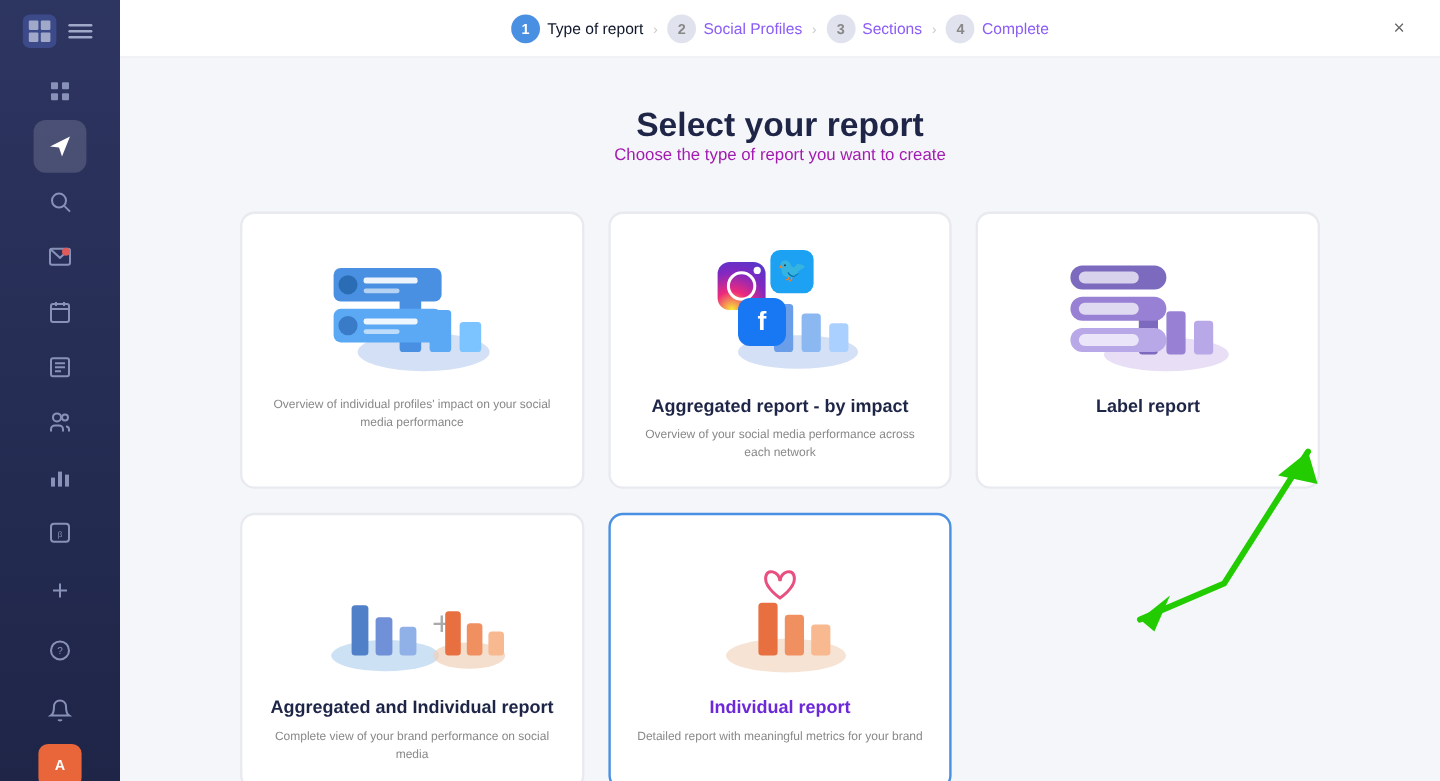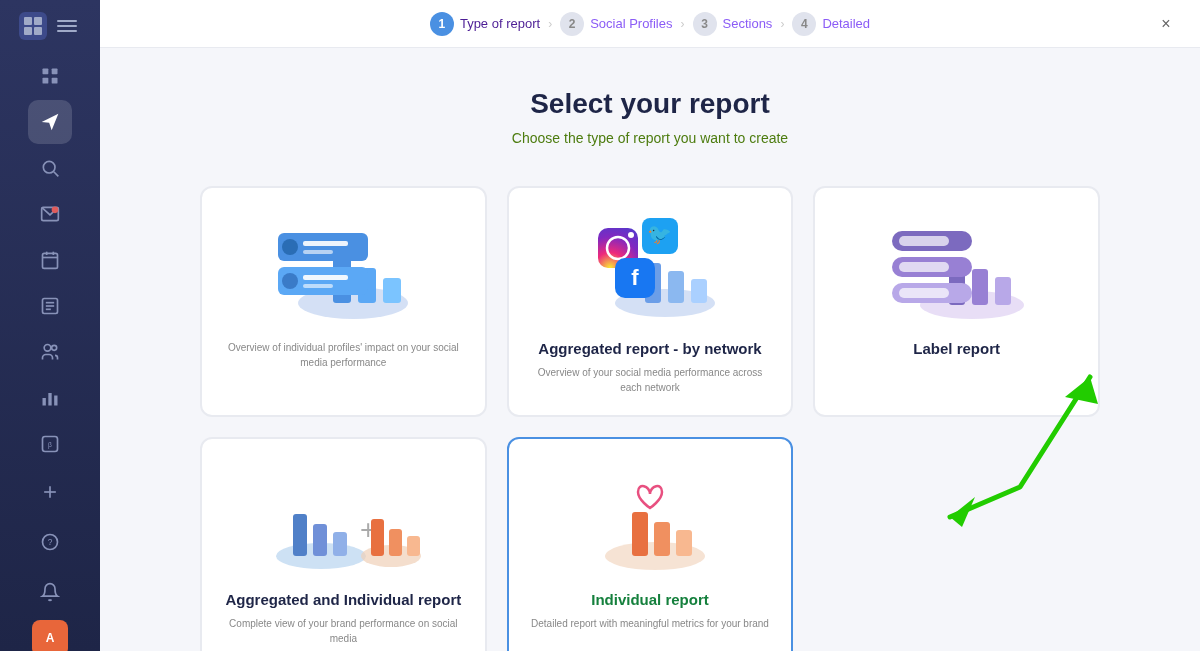--- a/index.html
+++ b/index.html
@@ -116,21 +116,21 @@
     .step-num {
       width: 24px; height: 24px;
       border-radius: 50%;
       display: flex; align-items: center; justify-content: center;
       font-size: 12px; font-weight: 600;
     }
     .step-num.active { background: #4a90e2; color: white; }
     .step-num.inactive { background: #e0e3ed; color: #888; }
     .step-label {
       font-size: 13px;
-      color: #4c1d95;
+      color: #0f172a;
     }
     .step-label.inactive { color: #8b5cf6; }
     .step-chevron {
       color: #ccc;
       font-size: 12px;
     }
     .topbar-close {
       width: 28px; height: 28px;
       display: flex; align-items: center; justify-content: center;
       cursor: pointer;
@@ -144,26 +144,25 @@
       flex: 1;
       overflow-y: auto;
       padding: 40px 60px;
       position: relative;
     }
     .content-title {
       text-align: center;
       font-size: 28px;
       font-weight: 700;
       color: #1e2547;
-      margin-bottom: 10px;
     }
     .content-subtitle {
       text-align: center;
       font-size: 14px;
-      color: #4d7c0f;
+      color: #a21caf;
       margin-bottom: 40px;
     }
 
     
     .cards-grid {
       display: grid;
       grid-template-columns: repeat(3, 1fr);
       gap: 20px;
       max-width: 900px;
       margin: 0 auto;
@@ -343,21 +342,21 @@
         <span class="step-label inactive">Social Profiles</span>
       </div>
       <span class="step-chevron">›</span>
       <div class="step">
         <div class="step-num inactive">3</div>
         <span class="step-label inactive">Sections</span>
       </div>
       <span class="step-chevron">›</span>
       <div class="step">
         <div class="step-num inactive">4</div>
-        <span class="step-label inactive">Detailed</span>
+        <span class="step-label inactive">Complete</span>
       </div>
     </div>
     <div class="topbar-close">×</div>
   </div>
 
   <div class="content">
     <h1 class="content-title">Select your report</h1>
     <p class="content-subtitle">Choose the type of report you want to create</p>
 
     <div class="cards-grid">
@@ -410,21 +409,21 @@
               </radialGradient>
             </defs>
 
             <rect x="72" y="5" width="36" height="36" rx="8" fill="#1da1f2"></rect>
             <text x="90" y="28" text-anchor="middle" font-size="20" fill="white">🐦</text>
 
             <rect x="45" y="45" width="40" height="40" rx="10" fill="#1877f2"></rect>
             <text x="65" y="72" text-anchor="middle" font-size="22" fill="white" font-weight="bold">f</text>
           </svg>
         </div>
-        <div class="card-title">Aggregated report - by network</div>
+        <div class="card-title">Aggregated report - by impact</div>
         <div class="card-desc">Overview of your social media performance across each network</div>
       </div>
 
       <div class="card">
         <div class="card-image">
           <svg width="160" height="110" viewBox="0 0 160 110">
 
             <ellipse cx="95" cy="92" rx="52" ry="14" fill="#d8c8f0" opacity="0.6"></ellipse>
 
             <rect x="72" y="48" width="16" height="44" rx="3" fill="#7c6abf"></rect>
@@ -471,21 +470,21 @@
 
             <ellipse cx="85" cy="92" rx="50" ry="14" fill="#f0d0b8" opacity="0.6"></ellipse>
 
             <rect x="62" y="48" width="16" height="44" rx="3" fill="#e87040"></rect>
             <rect x="84" y="58" width="16" height="34" rx="3" fill="#f09060"></rect>
             <rect x="106" y="66" width="16" height="26" rx="3" fill="#f8b890"></rect>
 
             <path d="M80 30 C80 22, 68 18, 68 28 C68 36, 80 44, 80 44 C80 44, 92 36, 92 28 C92 18, 80 22, 80 30 Z" fill="none" stroke="#e85080" stroke-width="2.5"></path>
           </svg>
         </div>
-        <div class="card-title" style="color:#15803d">Individual report</div>
+        <div class="card-title" style="color:#6d28d9">Individual report</div>
         <div class="card-desc">Detailed report with meaningful metrics for your brand</div>
       </div>
 
     </div>
 
     <div class="annotation-arrow">
       <svg width="200" height="200" viewBox="0 0 200 200">
 
         <polyline points="170,10 100,120 30,150" fill="none" stroke="#22cc00" stroke-width="5" stroke-linejoin="round" stroke-linecap="round"></polyline>
 

